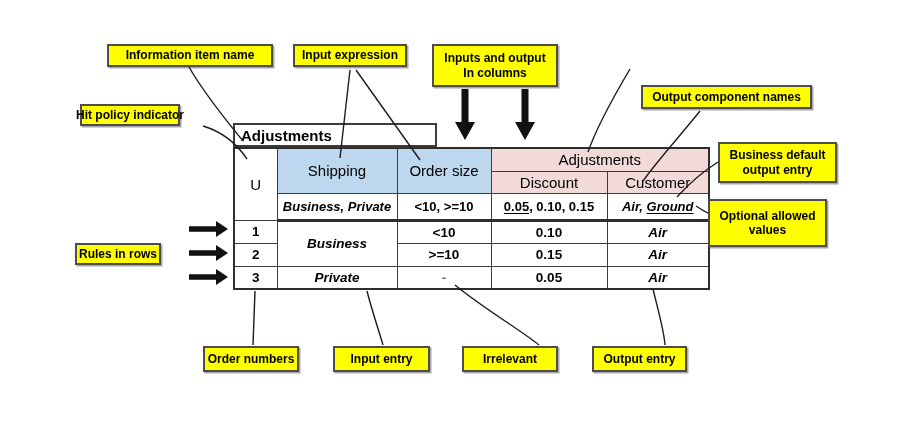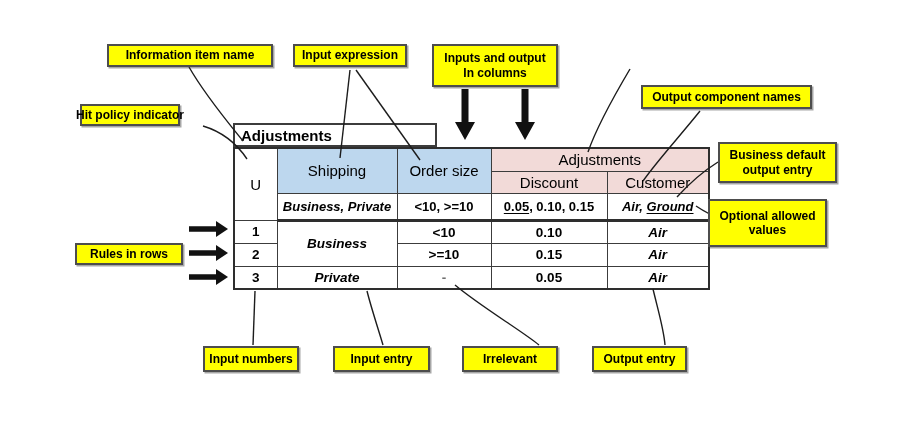--- a/index.html
+++ b/index.html
@@ -140,25 +140,25 @@
     <span>Hit policy indicator</span>
   </div>
   <div class="callout" style="left:718px;top:142px;width:119px;height:41px">
     <span>Business default</span>
     <span>output entry</span>
   </div>
   <div class="callout" style="left:708px;top:199px;width:119px;height:48px">
     <span>Optional allowed</span>
     <span>values</span>
   </div>
-  <div class="callout" style="left:75px;top:243px;width:108px;height:22px">
+  <div class="callout" style="left:75px;top:243px;width:86px;height:22px">
     <span>Rules in rows</span>
   </div>
   <div class="callout" style="left:203px;top:346px;width:96px;height:26px">
-    <span>Input numbers</span>
+    <span>Order numbers</span>
   </div>
   <div class="callout" style="left:462px;top:346px;width:96px;height:26px">
     <span>Irrelevant</span>
   </div>
   <div class="callout" style="left:333px;top:346px;width:97px;height:26px">
     <span>Input entry</span>
   </div>
   <div class="callout" style="left:592px;top:346px;width:95px;height:26px">
     <span>Output entry</span>
   </div>

